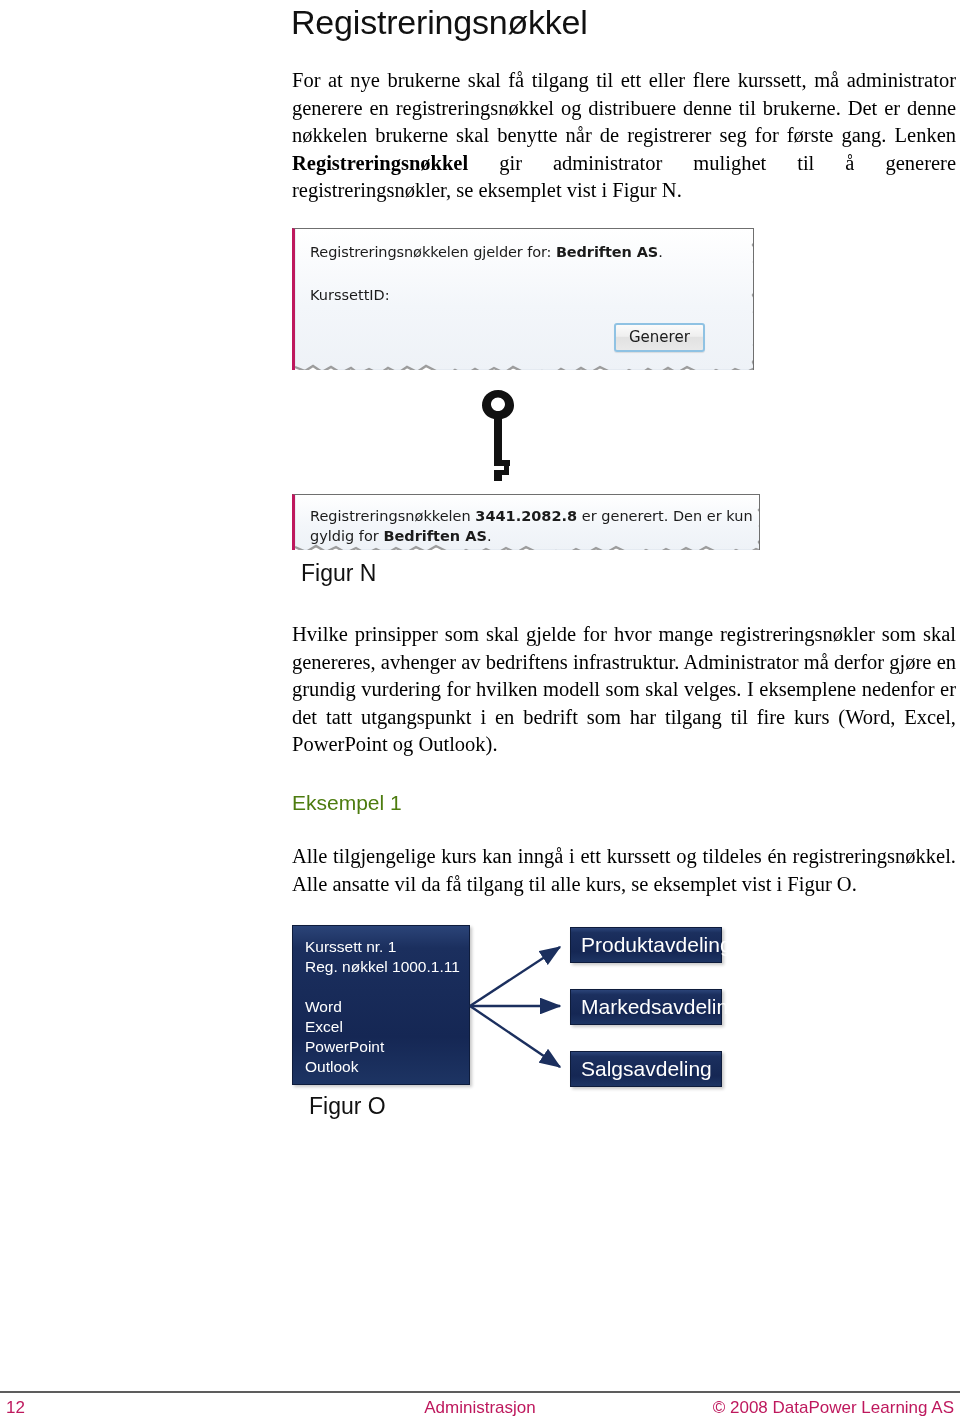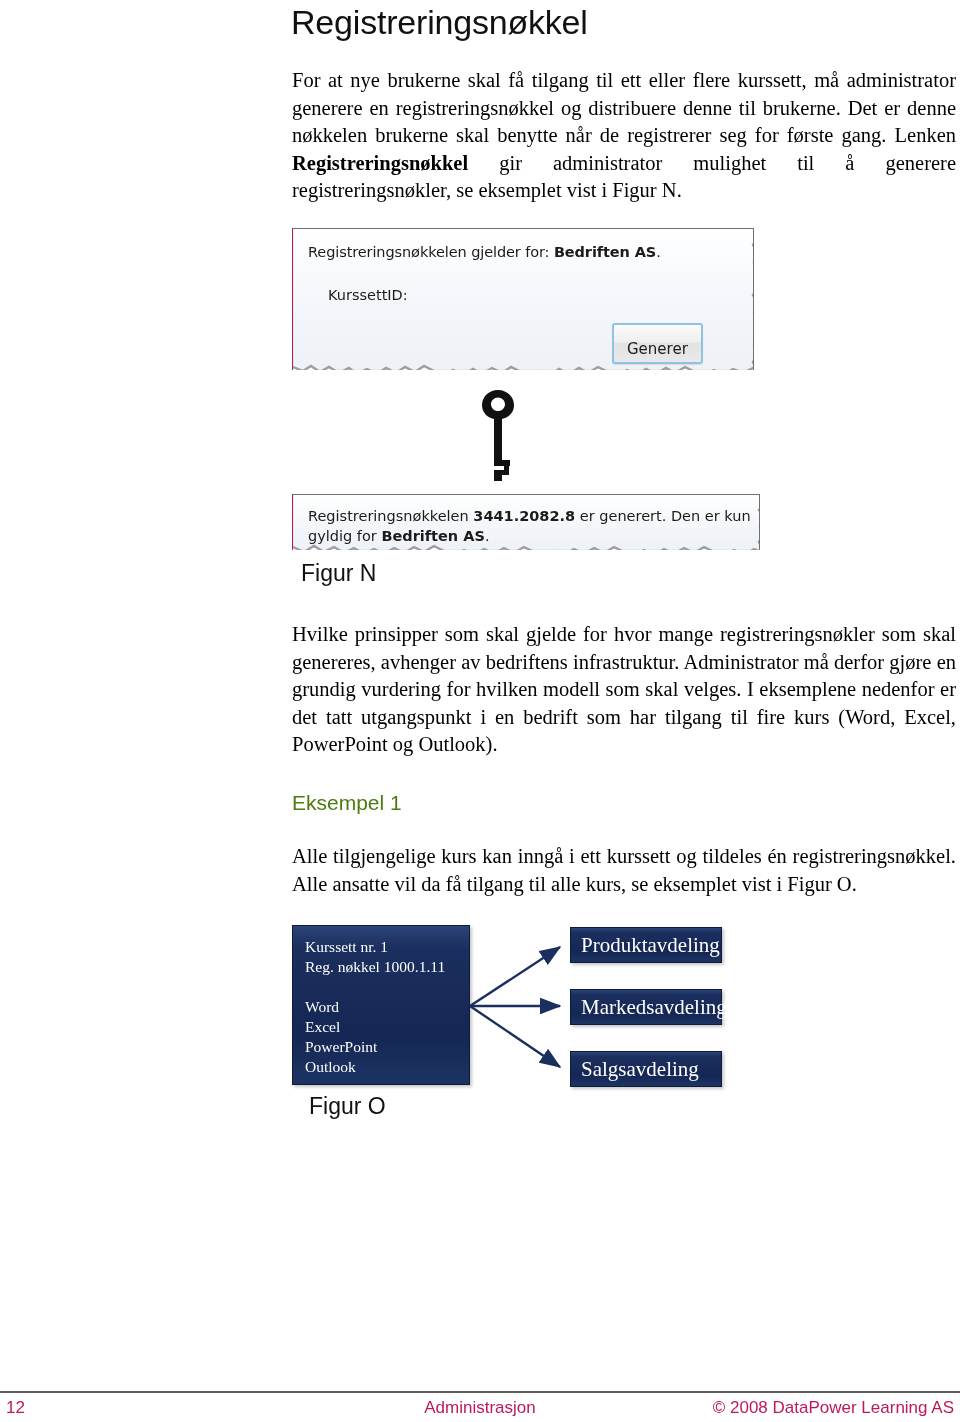--- a/index.html
+++ b/index.html
@@ -76,21 +76,21 @@
     position: absolute;
     left: 292px;
     top: 228px;
     width: 530px;
     height: 330px;
   }
 
   .shot {
     position: absolute;
     background: #fca5a5;
-    border-left: 1px solid #be185d;
+    border-left: 3px solid #be185d;
     border-top: 1px solid #6f6f6f;
     border-right: 1px solid #6f6f6f;
     box-sizing: border-box;
     overflow: hidden;
   }
   
   .shot::before {
     content: "";
     position: absolute;
     inset: 0;
@@ -148,21 +148,20 @@
     left: 15px;
     top: 15px;
     white-space: nowrap;
   }
   .shot-top .field-row {
     position: absolute;
     left: 15px;
     top: 58px;
     display: flex;
     align-items: center;
-    margin-left: 20px;
   }
   .field-label {
     font-family: "DejaVu Sans", sans-serif;
     font-size: 14.5px;
     color: #1b1b1b;
     margin-right: 7px;
     white-space: nowrap;
   }
   .field-input {
     width: 310px;
@@ -174,21 +173,21 @@
     font-size: 15px;
     color: #111;
     padding: 0 5px;
     line-height: 23px;
     outline: none;
   }
   .gen-btn {
     position: absolute;
     left: 319px;
     top: 94px;
-    padding: 15px 13px 4px 13px;
+    padding: 3px 13px 4px 13px;
     border: 2px solid #8fc2e3;
     border-radius: 3px;
     background: linear-gradient(180deg,#fbfbfb 0%,#efefef 45%,#e2e2e2 50%,#e9e9e9 100%);
     font-family: "DejaVu Sans", sans-serif;
     font-size: 15px;
     color: #1b1b1b;
     cursor: pointer;
     box-shadow: 0 1px 1px rgba(0,0,0,.10);
   }
 
@@ -221,21 +220,21 @@
     top: 925px;
     width: 430px;
     height: 165px;
   }
   .dbox {
     position: absolute;
     box-sizing: border-box;
     background: linear-gradient(180deg,#2b4478 0%,#1b2f5e 14%,#152754 70%,#1d3463 100%);
     border: 1px solid #0e1c3c;
     color: #ffffff;
-    font-family: Liberation Serif, serif;
+    font-family: Liberation Sans, sans-serif;
     box-shadow: 2px 2px 3px rgba(0,0,0,.22);
   }
   .dbox-main {
     left: 0;
     top: 0;
     width: 178px;
     height: 160px;
     padding: 11px 0 0 12px;
     font-size: 15.5px;
     line-height: 20px;

